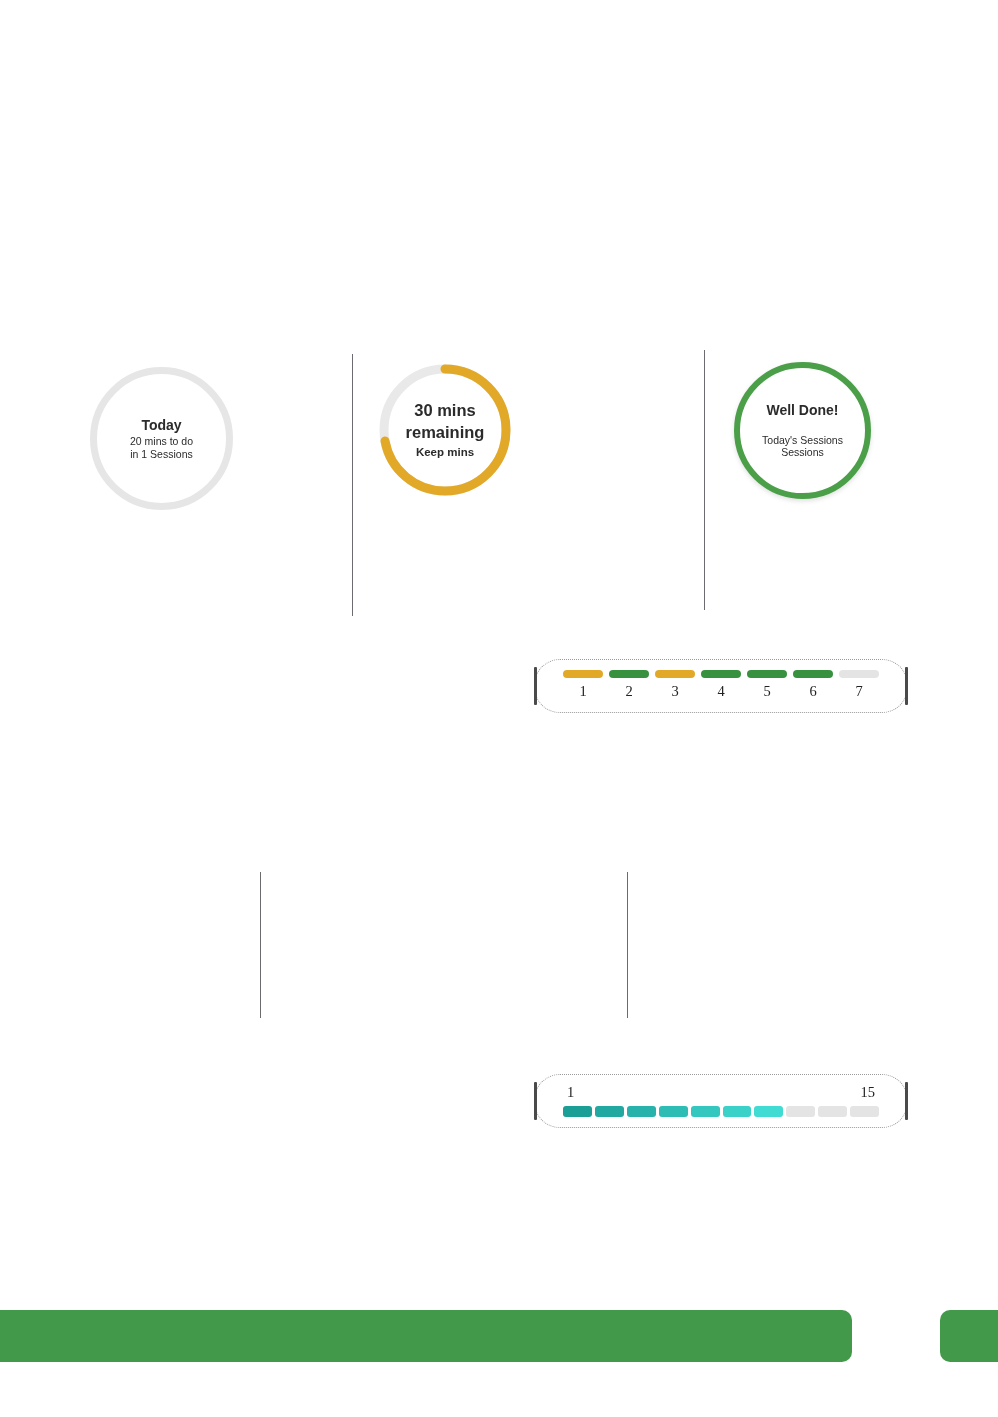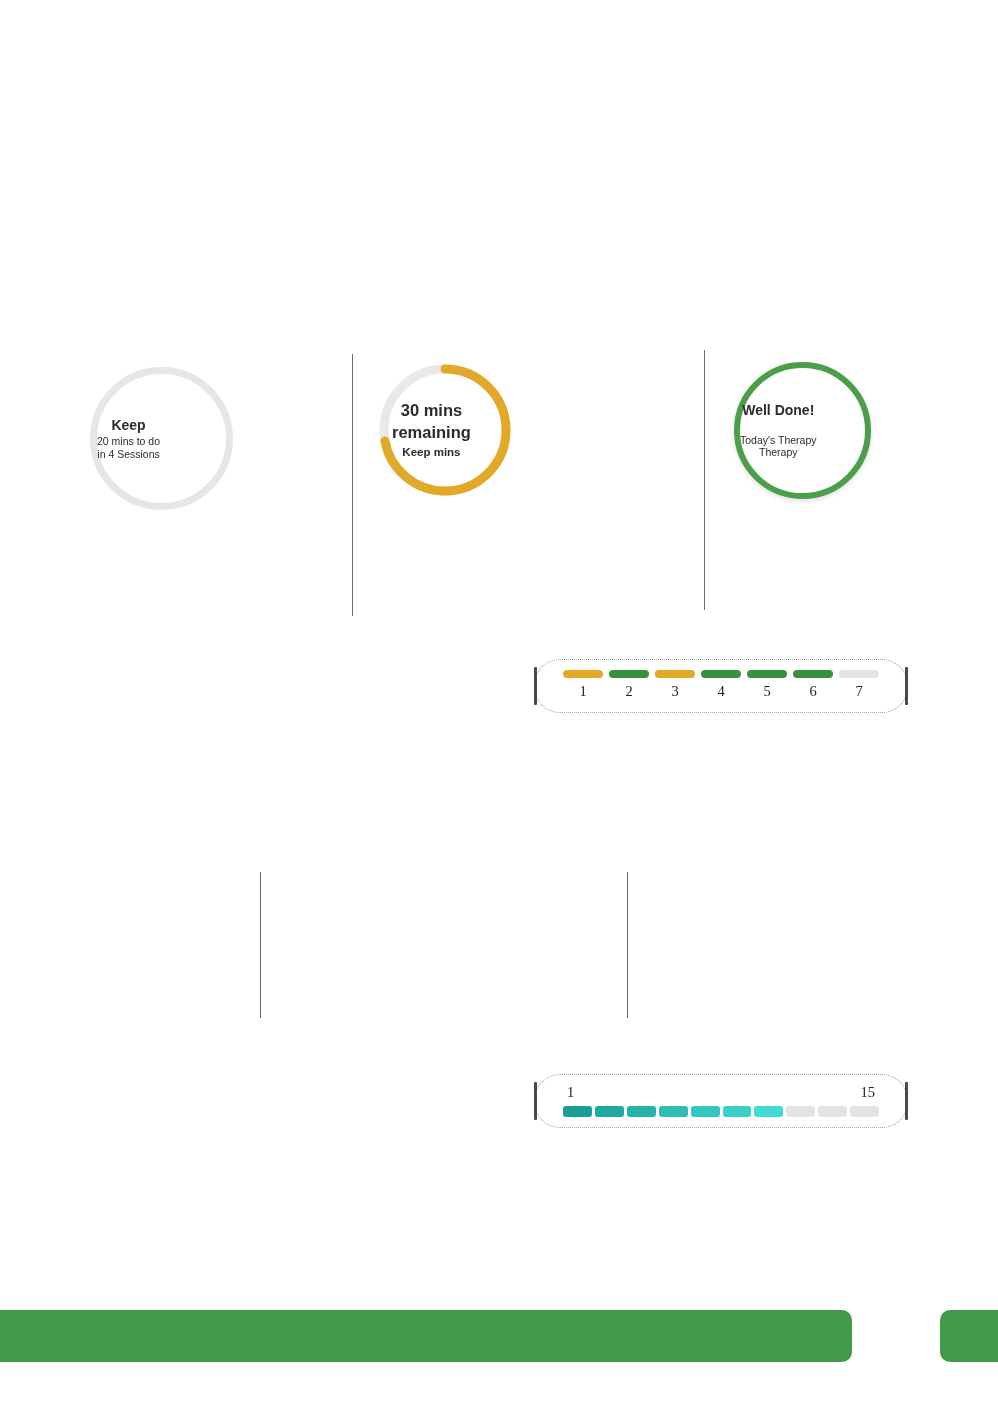--- a/index.html
+++ b/index.html
@@ -26,20 +26,21 @@
   #divider-upper-left  { left: 352px; top: 354px; height: 262px; }
   #divider-upper-right { left: 704px; top: 350px; height: 260px; }
   #divider-lower-left  { left: 260px; top: 872px; height: 146px; }
   #divider-lower-right { left: 627px; top: 872px; height: 146px; }
 
   
   .circle-card {
     position: absolute;
     display: flex;
     align-items: center;
+    justify-content: center;
     border-radius: 50%;
     box-sizing: border-box;
   }
   .circle-text {
     text-align: center;
     line-height: 1.18;
     color: #2b2b2b;
     user-select: none;
   }
   .circle-title {
@@ -209,43 +210,43 @@
 </head>
 <body>
 
 <div class="divider" id="divider-upper-left"></div>
 <div class="divider" id="divider-upper-right"></div>
 <div class="divider" id="divider-lower-left"></div>
 <div class="divider" id="divider-lower-right"></div>
 
 <div class="circle-card" id="circle-today">
   <div class="circle-text">
-    <span class="circle-title">Keep</span>
+    <span class="circle-title">Today</span>
     <span class="circle-sub">20 mins to do</span>
-    <span class="circle-sub">in 4 Sessions</span>
+    <span class="circle-sub">in 1 Sessions</span>
   </div>
 </div>
 
 <div class="circle-card" id="circle-remaining">
   <svg class="ring-svg" viewBox="0 0 134 134">
     <circle cx="67" cy="67" r="61" fill="none" stroke="#e9e9e9" stroke-width="9"></circle>
     <circle id="arc-remaining" cx="67" cy="67" r="61" fill="none" stroke="#e2a928" stroke-width="9" stroke-linecap="round" transform="rotate(-90 67 67)" stroke-dasharray="275.95749869132743 383.27430373795477"></circle>
   </svg>
   <div class="circle-text">
     <span class="circle-title">30 mins</span>
     <span class="circle-title">remaining</span>
     <span class="circle-sub">Keep mins</span>
   </div>
 </div>
 
 <div class="circle-card" id="circle-done">
   <div class="circle-text">
     <span class="circle-title">Well Done!</span>
-    <span class="circle-sub">Today's Therapy</span>
-    <span class="circle-sub">Therapy</span>
+    <span class="circle-sub">Today's Sessions</span>
+    <span class="circle-sub">Sessions</span>
   </div>
 </div>
 
 <div class="select-widget" id="widget-week">
   <div class="sel-handle left"></div>
   <div class="sel-handle right"></div>
   <div class="segments-row" id="week-segments">
       <div class="seg" style="background: rgb(226, 169, 40);"></div>
       <div class="seg" style="background: rgb(56, 145, 63);"></div>
       <div class="seg" style="background: rgb(226, 169, 40);"></div>

